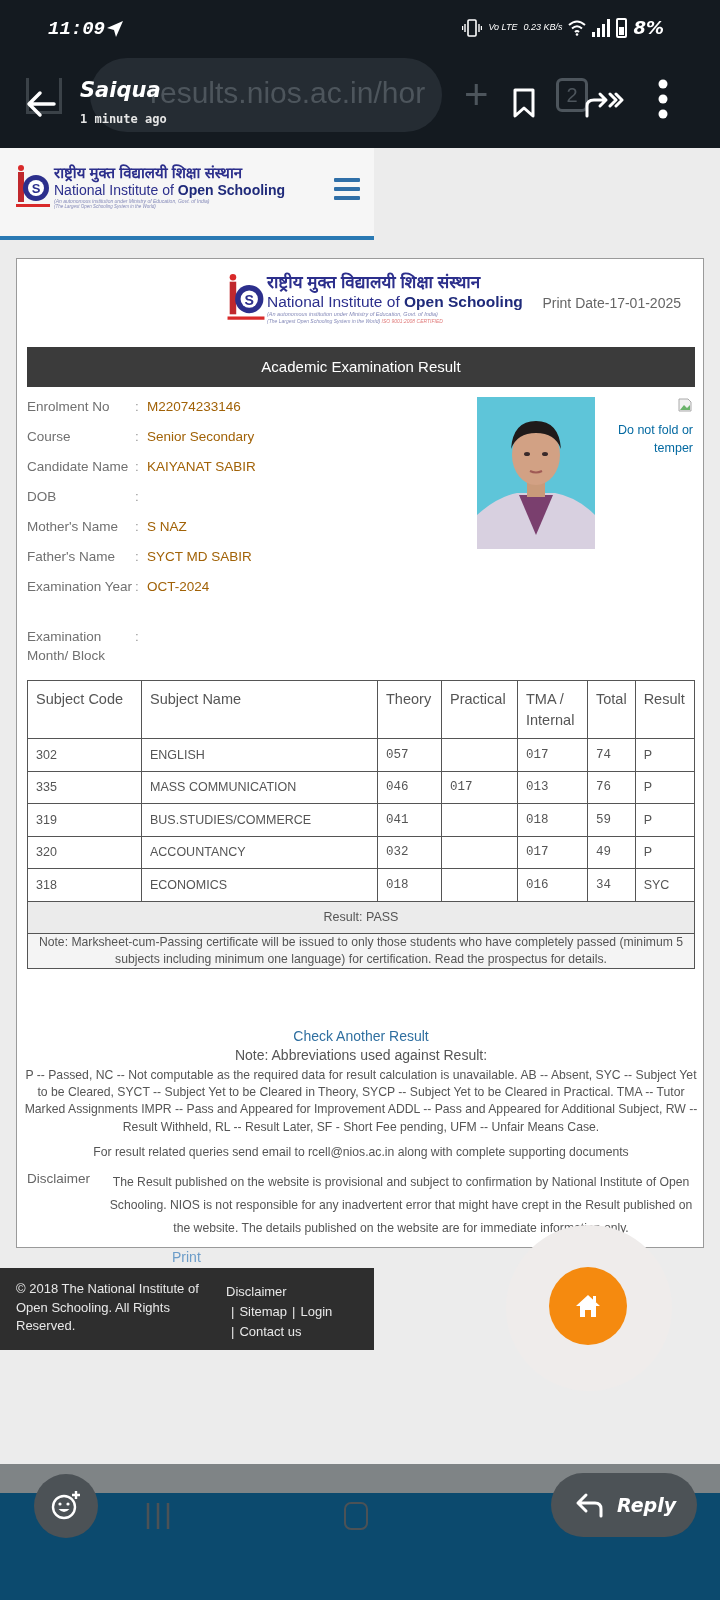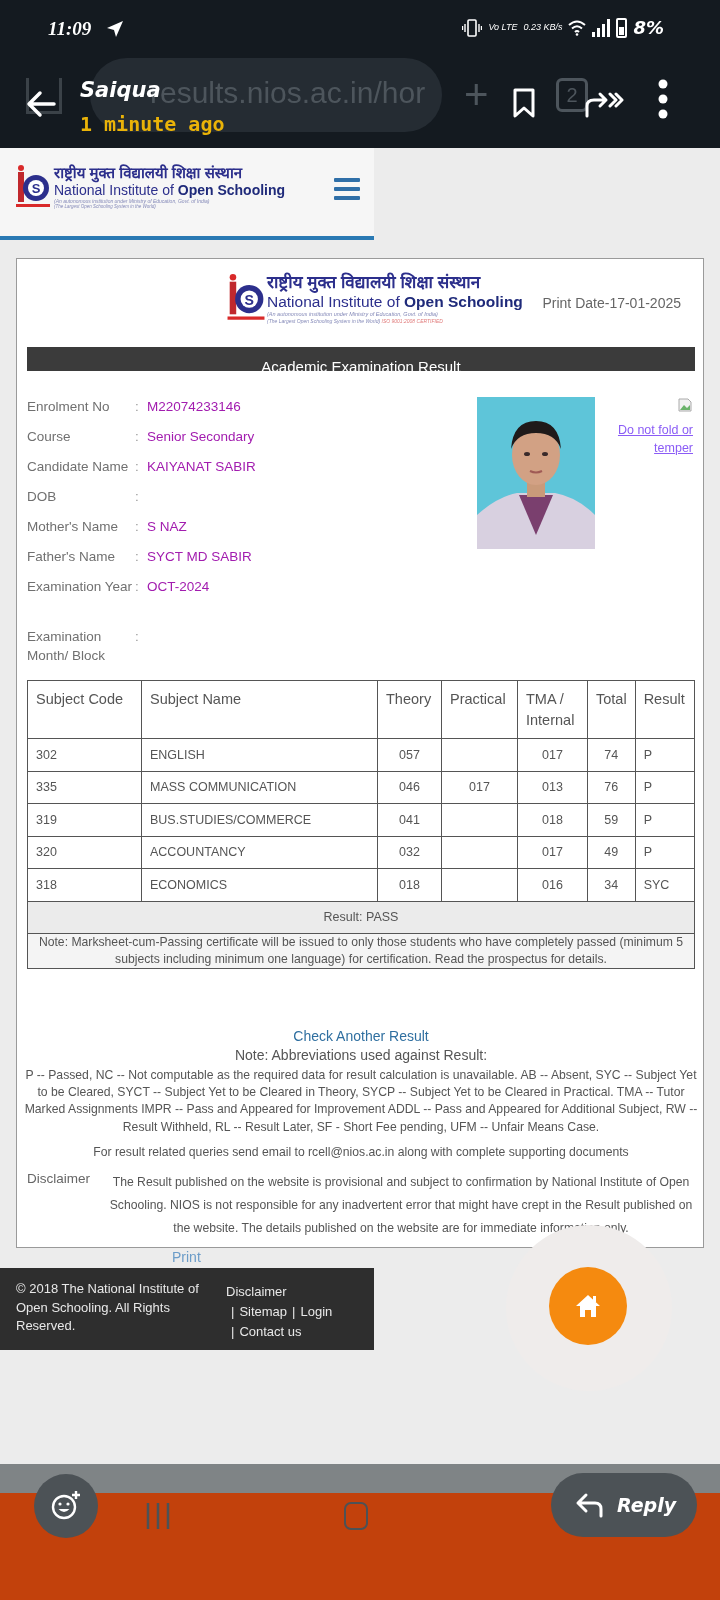--- a/index.html
+++ b/index.html
@@ -1,94 +1,94 @@
 <!DOCTYPE html>
 <html><head>
 <meta charset="utf-8">
 <style>
   * { box-sizing: border-box; margin: 0; padding: 0; }
   html, body { width: 720px; height: 1600px; overflow: hidden; }
   body { position: relative; background: #ececec; font-family: "Liberation Sans", sans-serif; color: #555; }
 
   
   #topbar { position: absolute; left: 0; top: 0; width: 720px; height: 148px; background: #141a20; }
-  .status-time { position: absolute; left: 48px; top: 18px; color: #fff; font-family: Liberation Serif, serif; font-style: italic; font-weight: bold; font-size: 19px; }
+  .status-time { position: absolute; left: 48px; top: 18px; color: #fff; font-family: Liberation Mono, monospace; font-style: italic; font-weight: bold; font-size: 19px; }
   .status-send { position: absolute; left: 106px; top: 20px; width: 18px; height: 18px; }
   .status-right { position: absolute; right: 56px; top: 17px; display: flex; align-items: center; gap: 6px; color: #fff; font-size: 11px; }
   .status-right .net { font-size: 9px; line-height: 9px; text-align: right; font-style: italic; }
   .battery { width: 11px; height: 20px; border: 2px solid #fff; border-radius: 2px; position: relative; }
   .battery::after { content: ""; position: absolute; left: 1px; right: 1px; bottom: 1px; height: 8px; background: #fff; }
   .batt-pct { font-family: "DejaVu Sans", sans-serif; font-style: italic; font-weight: bold; font-size: 18px; color: #fff; }
   .bars { display: flex; align-items: flex-end; gap: 2px; height: 18px; }
   .bars span { width: 3px; background: #fff; }
 
   .url-pill { position: absolute; left: 90px; top: 58px; width: 352px; height: 74px; border-radius: 37px; background: #252c33; }
   .url-text { position: absolute; left: 150px; top: 76px; font-size: 30px; color: #4d555c; white-space: nowrap; }
   .ghost-home { position: absolute; left: 26px; top: 78px; width: 36px; height: 36px; border: 3px solid #3b4248; border-top: none; }
   .back-btn { position: absolute; left: 24px; top: 86px; width: 36px; height: 36px; }
   .sender { position: absolute; left: 80px; top: 78px; color: #fff; font-family: "DejaVu Sans", sans-serif; font-weight: bold; font-style: italic; font-size: 21px; }
-  .sent-time { position: absolute; left: 80px; top: 112px; color: #eab308; font-family: "DejaVu Sans Mono", monospace; font-weight: bold; font-size: 20px; }
+  .sent-time { position: absolute; left: 80px; top: 112px; color: #e5e5e5; font-family: "DejaVu Sans Mono", monospace; font-weight: bold; font-size: 12px; }
   .ghost-plus { position: absolute; left: 464px; top: 74px; color: #4d555c; font-size: 42px; line-height: 42px; }
   .bookmark { position: absolute; left: 512px; top: 88px; width: 24px; height: 30px; }
   .tabs-ghost { position: absolute; left: 556px; top: 78px; width: 32px; height: 34px; border: 3px solid #4d555c; border-radius: 6px; color: #4d555c; font-size: 20px; text-align: center; line-height: 28px; }
   .forward { position: absolute; left: 584px; top: 90px; width: 40px; height: 28px; }
   .more { position: absolute; left: 656px; top: 78px; width: 14px; height: 42px; }
 
   
   .site-header { position: absolute; left: 0; top: 148px; width: 374px; height: 92px; background: #f6f6f6; border-bottom: 4px solid #2a7ab4; }
   .logo { position: absolute; display: flex; align-items: flex-start; }
   .logo-mark { width: 34px; height: 46px; position: relative; }
   .logo-text .hindi { color: #2c2f8c; font-weight: bold; }
   .logo-text .eng { color: #2c2f8c; }
   .logo-text .eng b { color: #1f2a7a; }
   .logo-text .sub { font-style: italic; color: #8489b8; }
   .hamburger { position: absolute; left: 334px; top: 30px; width: 26px; height: 22px; }
   .hamburger span { display: block; height: 4px; background: #2f6fa8; margin-bottom: 5px; border-radius: 1px; }
 
   .result-card { position: absolute; left: 16px; top: 258px; width: 688px; height: 990px; background: #fff; border: 1px solid #9a9a9a; }
   .print-date { position: absolute; right: 22px; top: 36px; color: #666; font-size: 14px; }
-  .title-bar { position: absolute; left: 10px; top: 88px; width: 668px; height: 24px; background: #3b3b3b; color: #fff; text-align: center; line-height: 40px; font-size: 15px; }
+  .title-bar { position: absolute; left: 10px; top: 88px; width: 668px; height: 40px; background: #3b3b3b; color: #fff; text-align: center; line-height: 40px; font-size: 15px; }
 
   .info { position: absolute; left: 10px; top: 136px; width: 440px; }
   .info-row { display: flex; font-size: 13.5px; color: #707070; min-height: 30px; line-height: 19px; padding-top: 2px; }
   .info-row .lbl { width: 108px; }
   .info-row .sep { width: 12px; color: #999; }
-  .info-row .val { color: #a21caf; }
+  .info-row .val { color: #a16207; }
   .info-row.tall { min-height: 50px; }
 
   .photo { position: absolute; left: 460px; top: 138px; width: 118px; height: 152px; background: #5cc4d8; overflow: hidden; }
   .broken-img { position: absolute; right: 10px; top: 138px; width: 16px; height: 16px; }
-  .fold-note { position: absolute; right: 10px; top: 162px; width: 110px; text-align: right; font-size: 12.5px; color: #8b5cf6; line-height: 18px; text-decoration: underline; }
+  .fold-note { position: absolute; right: 10px; top: 162px; width: 110px; text-align: right; font-size: 12.5px; color: #0369a1; line-height: 18px; }
 
   table.marks { position: absolute; left: 10px; top: 421px; width: 668px; border-collapse: collapse; font-size: 12.5px; }
   table.marks th, table.marks td { border: 1px solid #555; padding: 0 8px; }
   table.marks th { font-weight: normal; font-size: 14.5px; color: #555; text-align: left; vertical-align: top; padding-top: 8px; height: 58px; line-height: 21px; }
   table.marks td { height: 32.5px; color: #555; }
-  td.num { text-align: center; }
+  td.num { text-align: left; font-family: Liberation Mono, monospace; }
   .summary-row td { background: #ebebeb; text-align: center; height: 32px; font-size: 12.5px; }
   .note-row td { background: #f4f4f4; text-align: center; height: 48px; font-size: 12.2px; line-height: 17px; padding: 4px 8px; }
 
   .check-link { position: absolute; left: 0; top: 769px; width: 688px; text-align: center; color: #2f6fa0; font-size: 14px; }
   .abbr-title { position: absolute; left: 0; top: 788px; width: 688px; text-align: center; color: #555; font-size: 14px; }
   .abbr-body { position: absolute; left: 6px; top: 808px; width: 676px; text-align: center; color: #555; font-size: 12.2px; line-height: 17.2px; }
   .queries { position: absolute; left: 0; top: 886px; width: 688px; text-align: center; color: #555; font-size: 12.2px; }
   .disc-label { position: absolute; left: 10px; top: 912px; color: #666; font-size: 13.5px; }
   .disc-body { position: absolute; left: 88px; top: 912px; width: 592px; text-align: center; color: #555; font-size: 12.2px; line-height: 23px; }
 
   .print-link { position: absolute; left: 172px; top: 1249px; color: #6b9cc8; font-size: 14px; }
   .site-footer { position: absolute; left: 0; top: 1268px; width: 374px; height: 82px; background: #2e2e2e; color: #e8e8e8; font-size: 13px; }
   .copy { position: absolute; left: 16px; top: 12px; width: 205px; line-height: 18.5px; }
   .foot-links { position: absolute; left: 226px; top: 14px; line-height: 20px; }
   .foot-links span { color: #e8e8e8; }
   .pipe { color: #bbb; margin: 0 5px; }
   .home-fab-halo { position: absolute; left: 506px; top: 1225px; width: 166px; height: 166px; border-radius: 50%; background: #efeceb; }
   .home-fab { position: absolute; left: 549px; top: 1267px; width: 78px; height: 78px; border-radius: 50%; background: #f58a0f; display: flex; align-items: center; justify-content: center; }
 
   
-  .bottom-bar { position: absolute; left: 0; top: 1493px; width: 720px; height: 107px; background: #c2410c; }
+  .bottom-bar { position: absolute; left: 0; top: 1493px; width: 720px; height: 107px; background: #0c4a6e; }
   .bottom-bar::before { content: ""; position: absolute; left: 0; top: -29px; width: 720px; height: 29px; background: #7f8486; }
   .emoji-btn { position: absolute; left: 34px; top: -19px; width: 64px; height: 64px; border-radius: 50%; background: #4c5256; display: flex; align-items: center; justify-content: center; }
   .nav-recent { position: absolute; left: 145px; top: 10px; width: 26px; height: 26px; }
   .nav-home { position: absolute; left: 344px; top: 9px; width: 24px; height: 28px; border: 2.5px solid #4c5256; border-radius: 7px; }
   .reply-btn { position: absolute; left: 551px; top: -20px; width: 146px; height: 64px; border-radius: 32px; background: #4c5256; color: #fff; display: flex; align-items: center; padding-left: 24px; gap: 12px; }
   .reply-btn span.lbl { font-family: "DejaVu Sans", sans-serif; font-style: italic; font-weight: bold; font-size: 19px; }
 </style>
 </head>
 <body>
 

